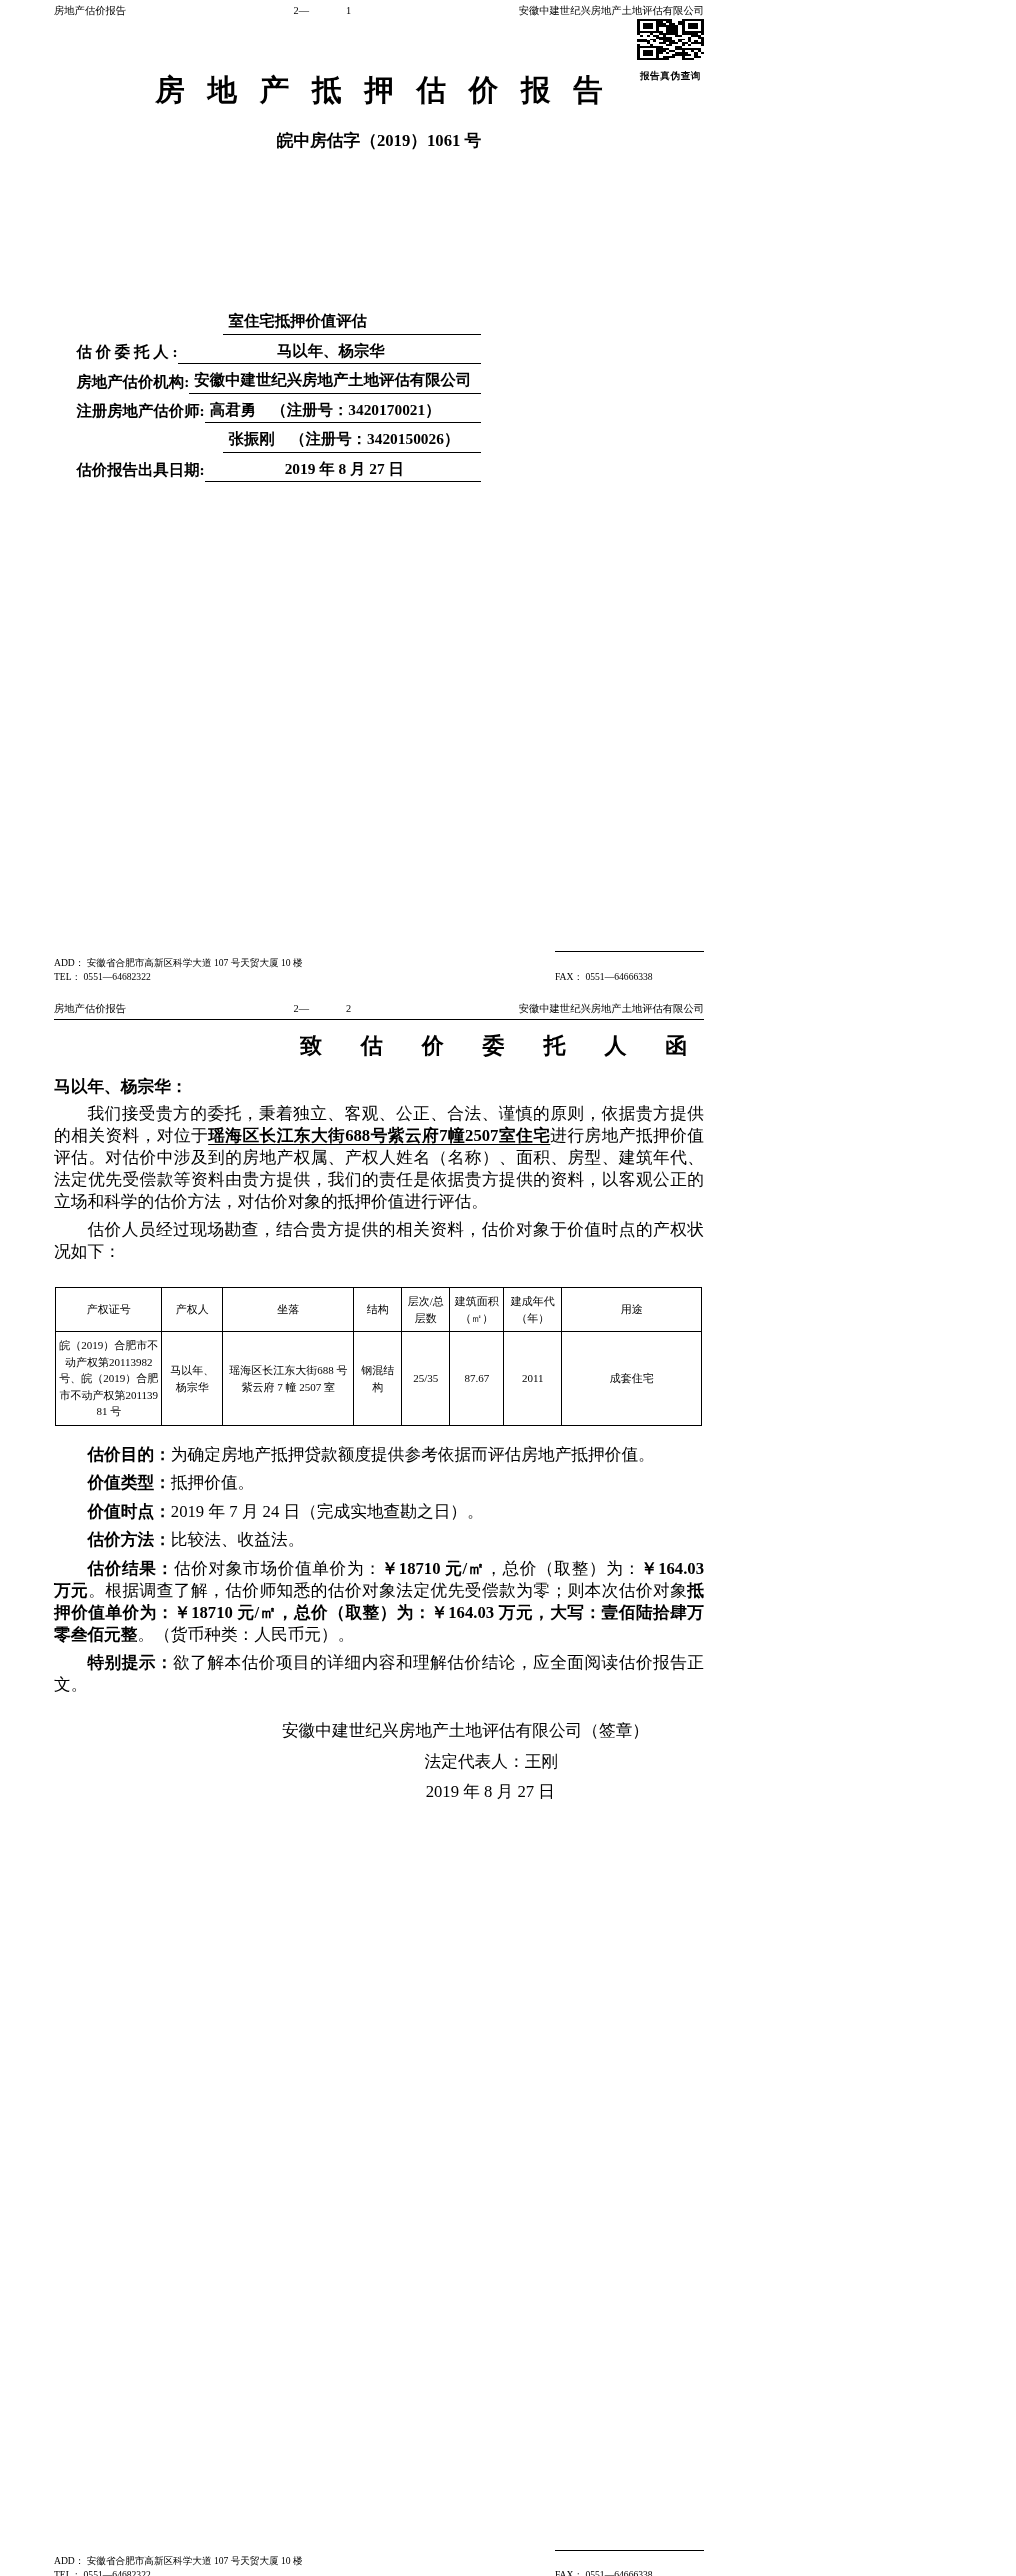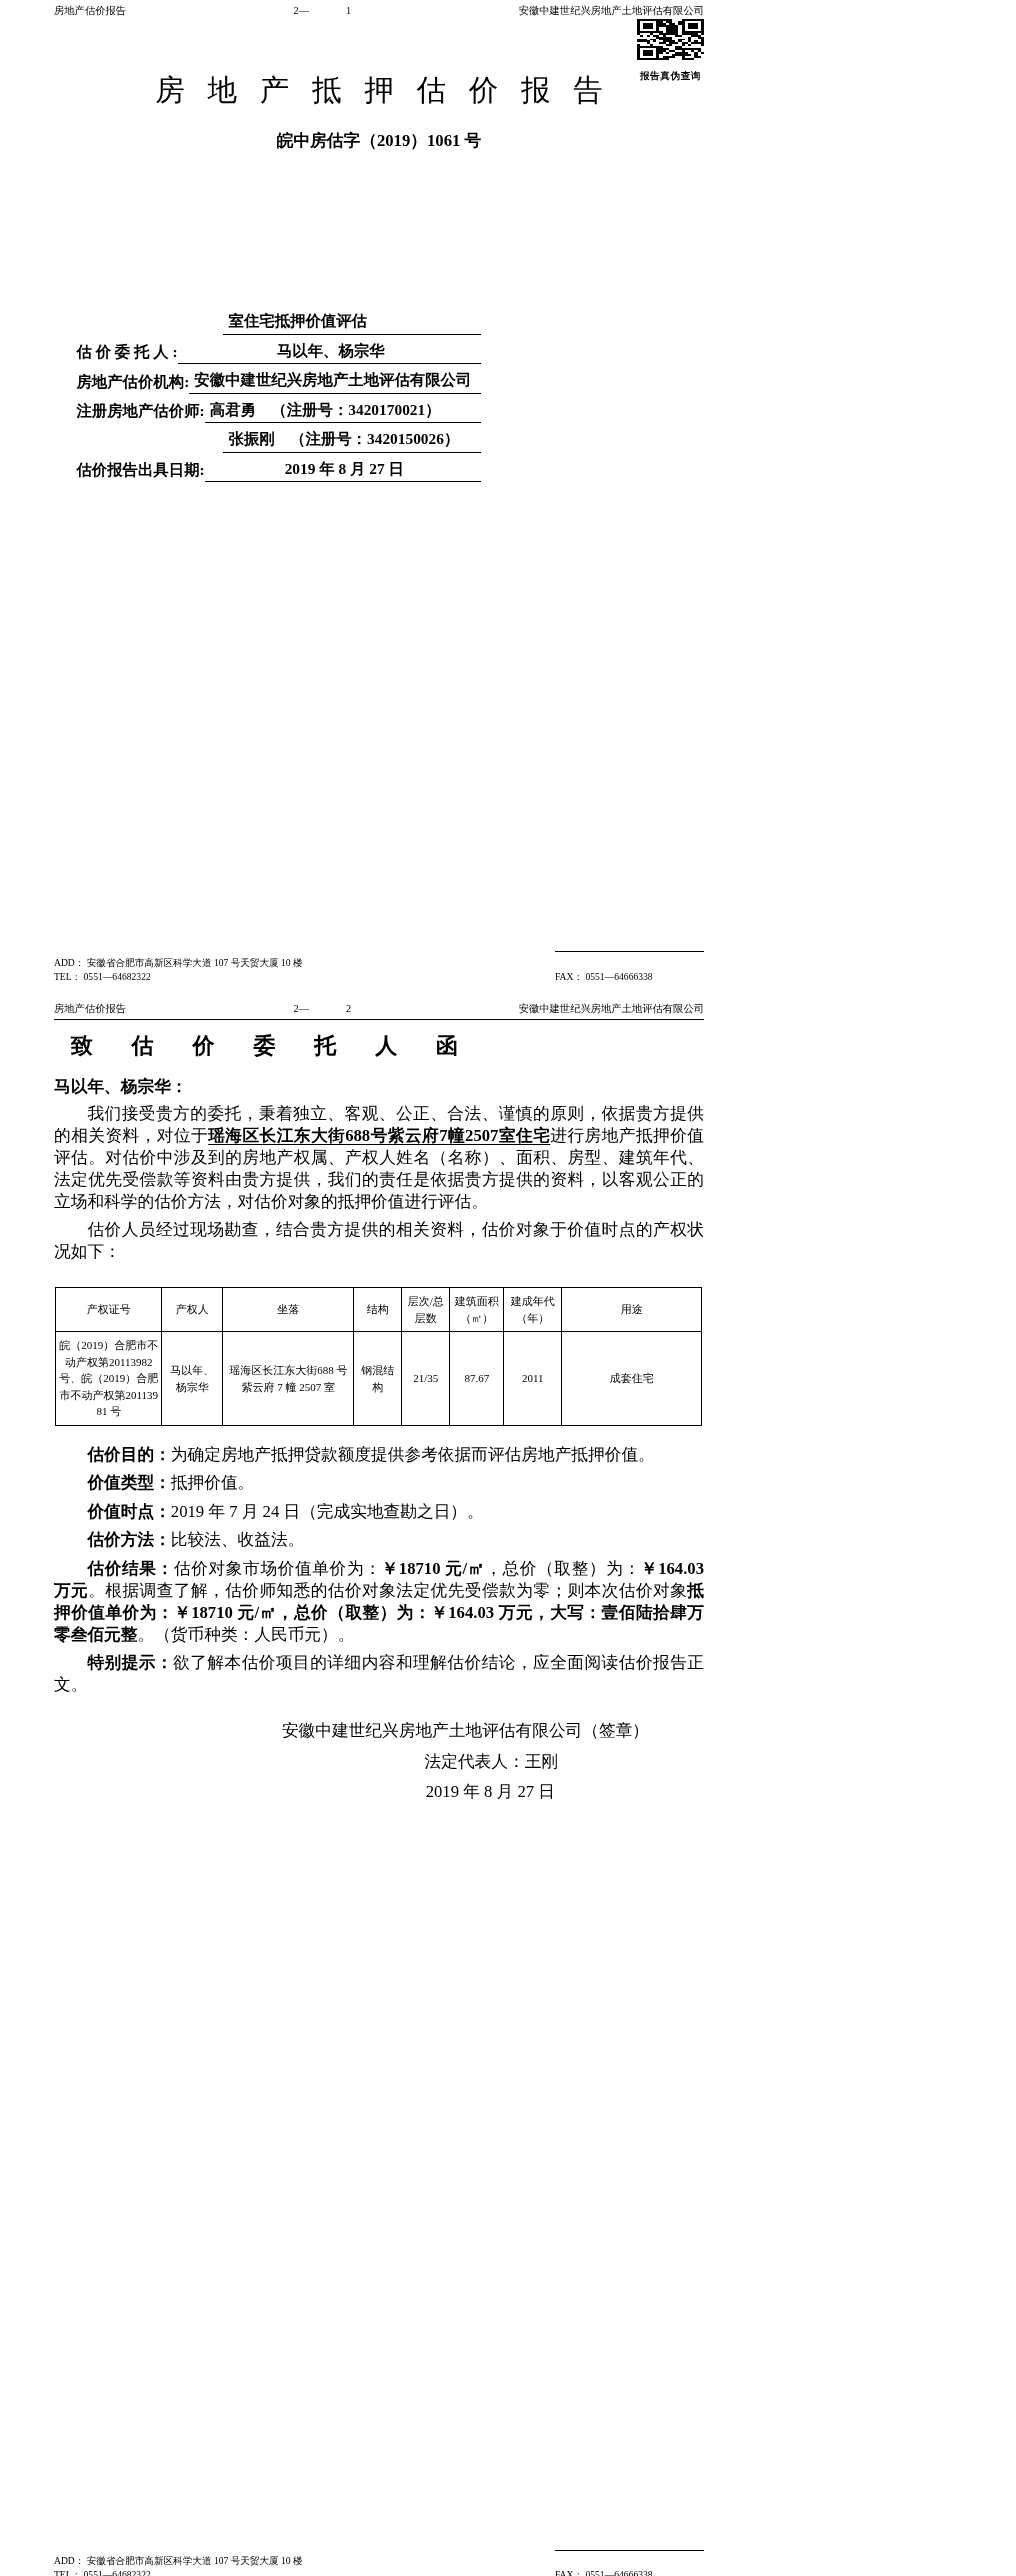--- a/index.html
+++ b/index.html
@@ -26,33 +26,33 @@
   .footer-line2 { display:flex; }
   .footer-fax { margin-left:auto; width:149px; }
 
   
   .page1 { height:998px; }
   .qr-wrap { position:absolute; top:19px; right:0; width:67px; text-align:center; }
   .qr { width:67px; height:41px; }
   .qr svg { display:block; width:100%; height:100%; }
   .qr-label { font-size:9.6px; font-weight:bold; margin-top:10px; letter-spacing:0.6px; white-space:nowrap; }
 
-  .main-title { margin-top:54px; text-align:center; font-size:29.5px; font-weight:normal; letter-spacing:7.7px; text-indent:7.7px; }
+  .main-title { margin-top:54px; text-align:center; font-size:29.5px; font-weight:bold; letter-spacing:7.7px; text-indent:7.7px; }
   .report-no { margin-top:18px; text-align:center; font-size:16.7px; font-weight:bold; }
 
   .form { margin-top:153px; margin-left:22.4px; width:405px; font-size:15.4px; }
   .frow { display:flex; align-items:flex-end; height:29.5px; }
   .flabel { font-weight:bold; white-space:pre; flex-shrink:0; padding-bottom:1.3px; }
   .fspacer { flex-shrink:0; width:147px; }
   .fval { flex:1; border-bottom:1.3px solid #000; font-weight:bold; padding:0 2.6px 1.9px 5.1px; white-space:nowrap; }
   .fval.center { text-align:center; }
 
   
   .page2 { height:1578px; }
-  .letter-title { margin-top:10.3px; text-align:left; font-size:22px; font-weight:bold; letter-spacing:16.7px; text-indent:16.7px; }
+  .letter-title { margin-top:10.3px; text-align:right; font-size:22px; font-weight:bold; letter-spacing:16.7px; text-indent:16.7px; }
   .salutation { margin-top:14px; font-size:16.7px; font-weight:bold; }
   .para { font-size:16.7px; line-height:22px; text-align:justify; text-indent:2em; margin-top:5.8px; }
   .b { font-weight:bold; }
   .u { text-decoration:underline; text-underline-offset:3.2px; }
 
   .prop-table { margin-top:24px; margin-left:1.3px; width:646px; border-collapse:collapse; font-size:11px; table-layout:fixed; }
   .prop-table th, .prop-table td {
     border:0.6px solid #000; text-align:center; vertical-align:middle;
     padding:5.1px 2.6px; font-weight:normal; line-height:1.5; word-break:break-all;
   }
@@ -428,21 +428,21 @@
             <th>建成年代（年）</th>
             <th>用途</th>
           </tr>
         </thead>
         <tbody>
           <tr>
             <td>皖（2019）合肥市不动产权第20113982号、皖（2019）合肥市不动产权第20113981 号</td>
             <td>马以年、杨宗华</td>
             <td>瑶海区长江东大街688 号紫云府 7 幢 2507 室</td>
             <td>钢混结构</td>
-            <td>21/35</td>
+            <td>25/35</td>
             <td>87.67</td>
             <td>2011</td>
             <td>成套住宅</td>
           </tr>
         </tbody>
       </table>
 
       <div class="items">
         <p class="item"><span class="b">估价目的：</span><span>为确定房地产抵押贷款额度提供参考依据而评估房地产抵押价值。</span></p>
         <p class="item"><span class="b">价值类型：</span><span>抵押价值。</span></p>

